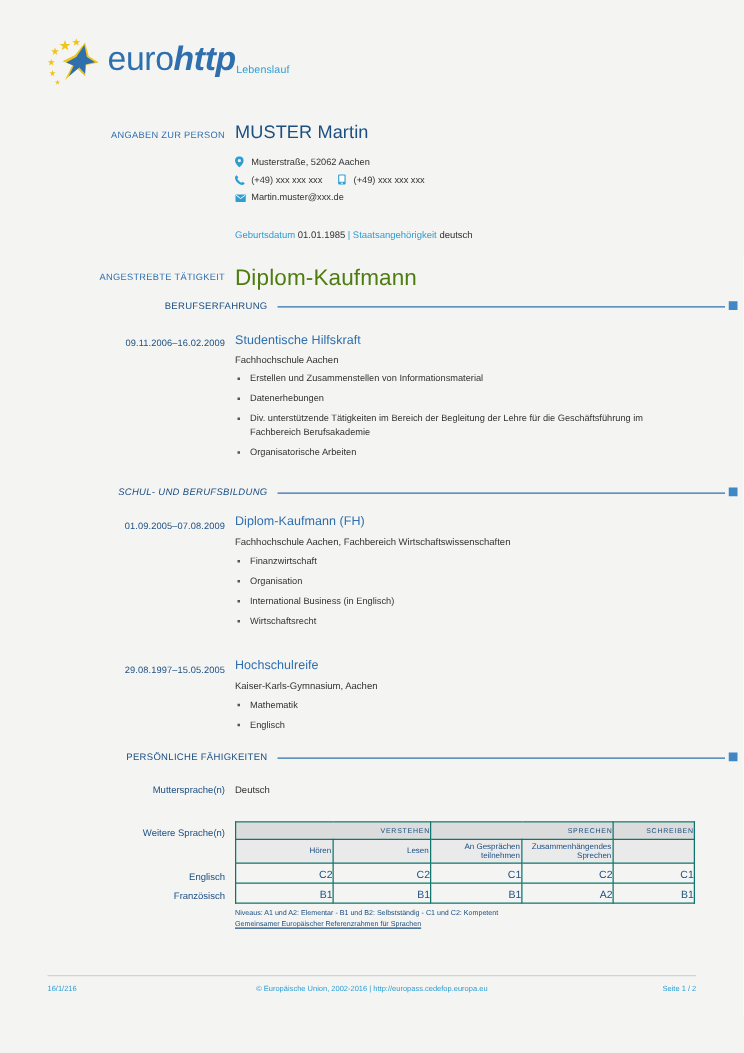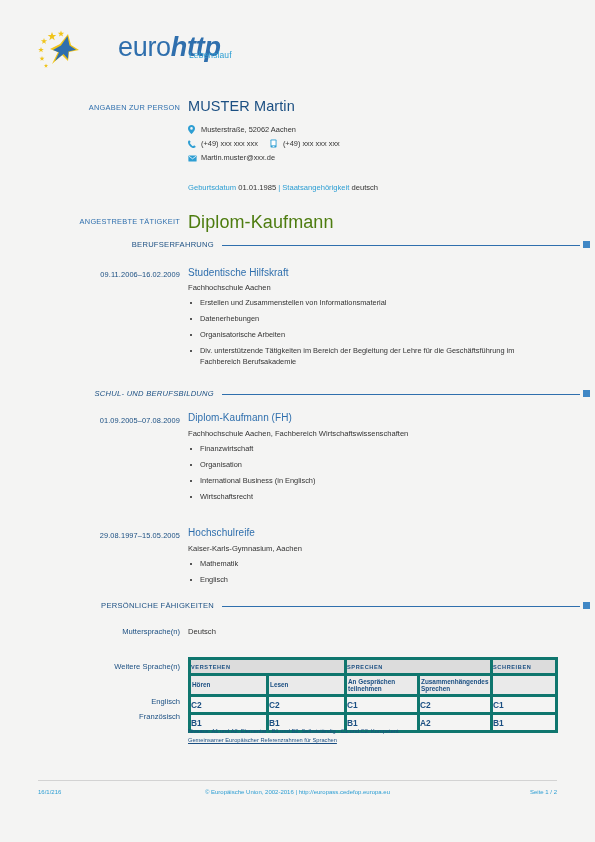--- a/index.html
+++ b/index.html
@@ -40,21 +40,20 @@
     left: 48px; top: 6px;
     font-size: 27px;
     letter-spacing: -0.3px;
     line-height: 1;
     color: #2f6fad;
     white-space: nowrap;
   }
   #logo-word .euro {
     font-weight: normal;
     color: #2f6fad;
-    margin-left: 32px;
   }
   #logo-word .pass {
     font-weight: bold;
     font-style: italic;
     color: #2f6fad;
   }
   #doc-type {
     position: absolute;
     left: 189px; top: 50px;
     font-size: 8.5px;
@@ -223,26 +222,25 @@
   
   #lang-table {
     position: absolute;
     left: 188px;
     top: 657px;
     width: 367px;
     border-collapse: collapse;
     table-layout: fixed;
   }
   #lang-table td {
-    border: 3px solid #0f766e;
-    text-align: left;
+    border: 1px solid #0f766e;
+    text-align: right;
     vertical-align: middle;
     color: #1b4f82;
     padding: 0;
-    font-weight: bold;
   }
   #lang-table tr.grp td {
     background: #dcdcdc;
     font-size: 5.6px;
     letter-spacing: 0.6px;
     height: 13px;
   }
   #lang-table tr.sub td {
     background: #eaeaea;
     font-size: 6.4px;
@@ -396,22 +394,22 @@
     <div class="rule"></div>
     <div class="sq"></div>
   </div>
 
   <div class="dates" style="top:270px;">09.11.2006–16.02.2009</div>
   <div class="entry-title" style="top:267px;">Studentische Hilfskraft</div>
   <div class="entry-org" style="top:283px;">Fachhochschule Aachen</div>
   <ul class="bullets" style="top:298px;">
     <li>Erstellen und Zusammenstellen von Informationsmaterial</li>
     <li>Datenerhebungen</li>
+    <li>Div. unterstützende Tätigkeiten im Bereich der Begleitung der Lehre für die Geschäftsführung im Fachbereich Berufsakademie</li>
     <li>Organisatorische Arbeiten</li>
-    <li>Div. unterstützende Tätigkeiten im Bereich der Begleitung der Lehre für die Geschäftsführung im Fachbereich Berufsakademie</li>
   </ul>
 
   <div class="sec" style="top:389px;font-style:italic;">
     <div class="sec-lbl">SCHUL- UND BERUFSBILDUNG</div>
     <div class="rule"></div>
     <div class="sq"></div>
   </div>
 
   <div class="dates" style="top:416px;">01.09.2005–07.08.2009</div>
   <div class="entry-title" style="top:412px;">Diplom-Kaufmann (FH)</div>

